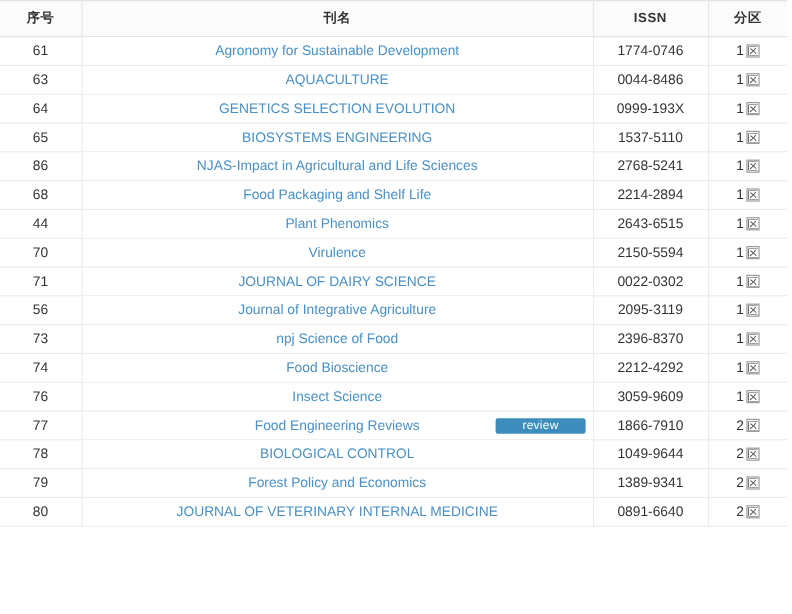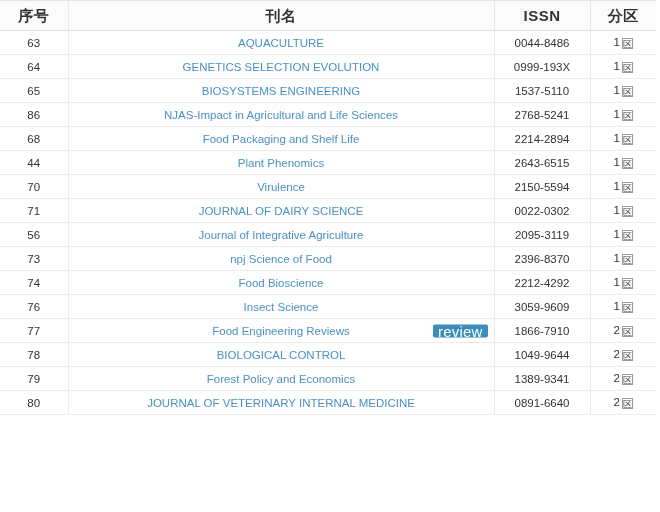--- a/index.html
+++ b/index.html
@@ -23,21 +23,21 @@
   table.journal-table col.col-rank { width: 68px; }
   table.journal-table col.col-name { width: 426px; }
   table.journal-table col.col-issn { width: 96px; }
   table.journal-table col.col-zone { width: 66px; }
 
   thead th {
     background: #fbfbfb;
     border-top: 1px solid #e3e3e3;
     border-bottom: 1px solid #e3e3e3;
     border-right: 1px solid #e8e8e8;
-    font-size: 15px;
+    font-size: 11px;
     font-weight: bold;
     color: #333333;
     height: 29px;
     line-height: 29px;
     padding: 0;
     text-align: center;
     letter-spacing: 0.5px;
   }
   thead th:last-child { border-right: none; }
 
@@ -92,24 +92,24 @@
     overflow: hidden;
     box-sizing: border-box;
   }
   .review-badge {
     position: absolute;
     right: 6px;
     top: 50%;
     transform: translateY(-50%);
     background: #3c8dbc;
     color: #ffffff;
-    font-size: 15px;
+    font-size: 10px;
     line-height: 13px;
     height: 13px;
-    padding: 0 5px;
+    padding: 0 22px;
     border-radius: 2px;
     letter-spacing: 0.2px;
   }
 </style>
 </head>
 <body>
 
 <table class="journal-table">
   <colgroup>
     <col class="col-rank">
@@ -120,20 +120,26 @@
   <thead>
     <tr>
       <th>序号</th>
       <th>刊名</th>
       <th>ISSN</th>
       <th>分区</th>
     </tr>
   </thead>
   <tbody id="table-body">
       <tr>
+        <td class="rank">61</td>
+        <td class="name"><span class="jname">Agronomy for Sustainable Development</span></td>
+        <td class="issn">1774-0746</td>
+        <td class="zone"><span class="zone-inner"><span class="zone-num">1</span><span class="zone-ch">区</span></span></td>
+      </tr>
+      <tr>
         <td class="rank">63</td>
         <td class="name"><span class="jname">AQUACULTURE</span></td>
         <td class="issn">0044-8486</td>
         <td class="zone"><span class="zone-inner"><span class="zone-num">1</span><span class="zone-ch">区</span></span></td>
       </tr>
       <tr>
         <td class="rank">64</td>
         <td class="name"><span class="jname">GENETICS SELECTION EVOLUTION</span></td>
         <td class="issn">0999-193X</td>
         <td class="zone"><span class="zone-inner"><span class="zone-num">1</span><span class="zone-ch">区</span></span></td>

